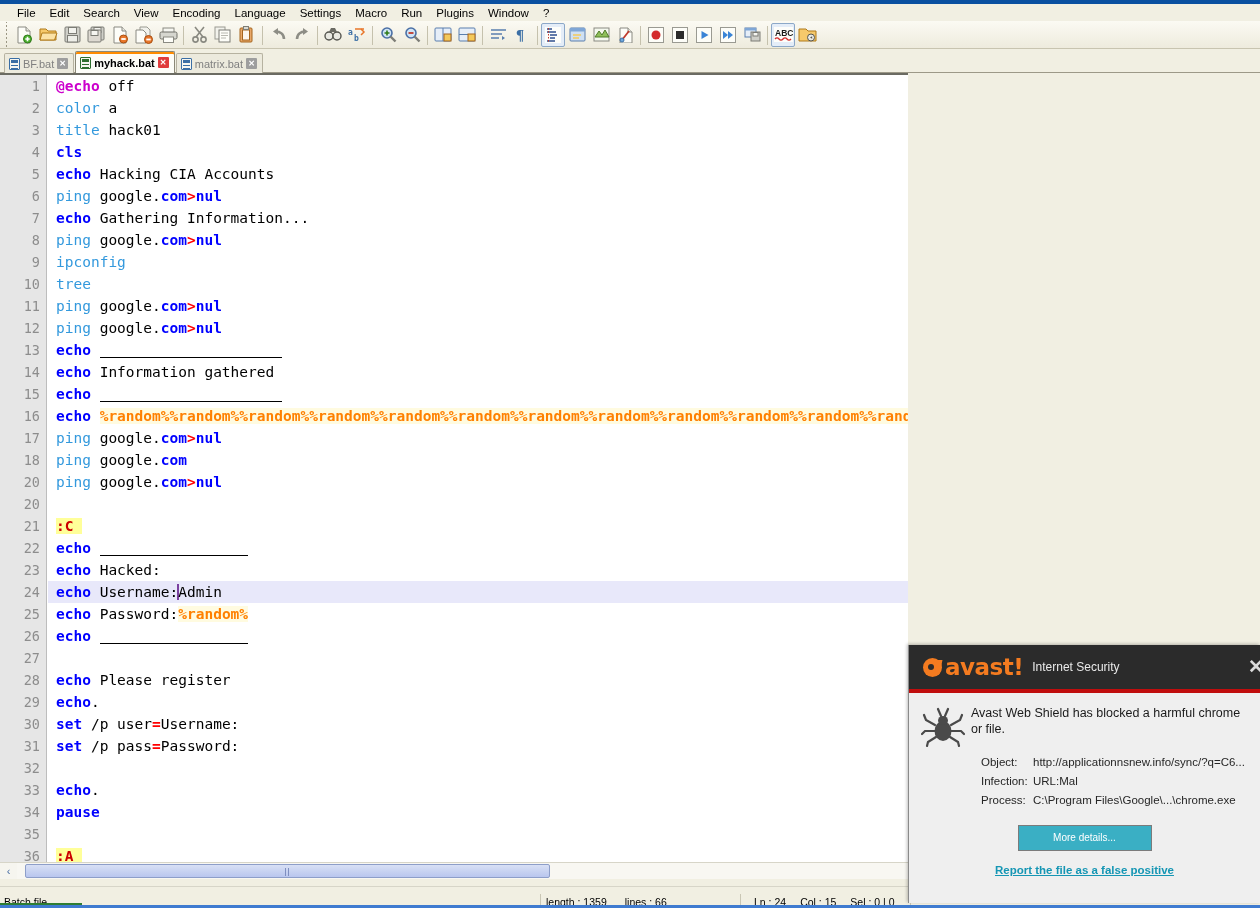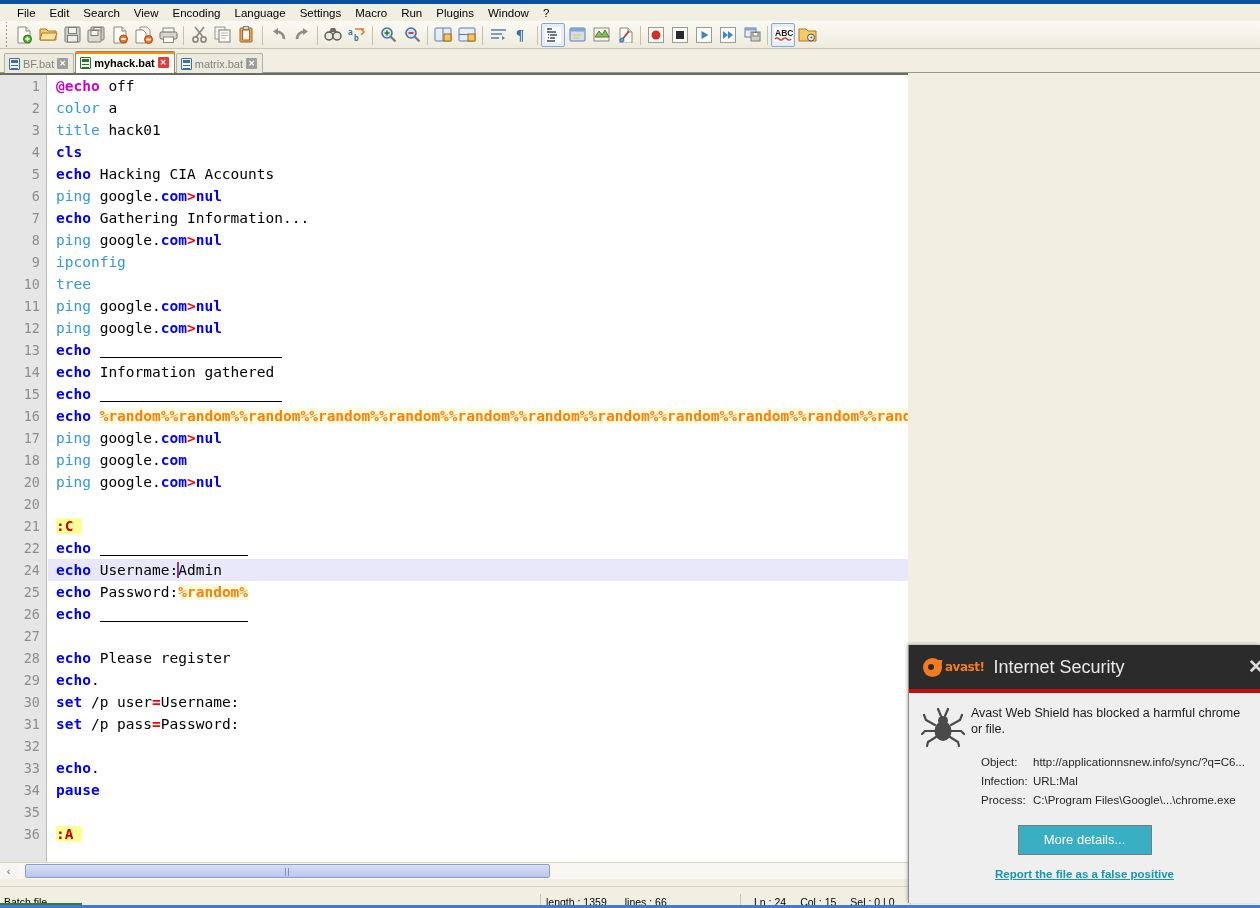--- a/index.html
+++ b/index.html
@@ -215,26 +215,26 @@
   }
   #av-ball:before {
     content:""; position:absolute; left:5px; top:6px; width:6px; height:6px;
     border-radius:50%; background:#2b2b2b;
   }
   #av-ball:after {
     content:""; position:absolute; left:13px; top:2px; width:5px; height:14px;
     background:#f47b20; transform:skewX(-12deg);
   }
   #av-word {
-    color:#f47b20; font-size:12px; font-weight:bold;
+    color:#f47b20; font-size:23px; font-weight:bold;
     letter-spacing:-0.5px; line-height:19px;
     font-family:"DejaVu Sans", sans-serif;
   }
   #av-prod {
-    color:#e9e9e9; font-size:18px; margin-left:9px;
+    color:#e9e9e9; font-size:12px; margin-left:9px;
     font-family:"Liberation Sans", sans-serif;
   }
   #av-close {
     position:absolute; right:-4px; top:12px;
     color:#dcdcdc; font-size:19px; font-weight:bold; line-height:19px;
     font-family:"Liberation Sans", sans-serif;
   }
   #av-redline { height:4px; background:#c00d0d; }
   #av-body { padding:12px 0 0 0; position:relative; }
   #av-bugicon {
@@ -249,21 +249,21 @@
     font-size:11.5px; color:#262626;
   }
   #av-rows .row { display:flex; margin-bottom:5px; line-height:14px; }
   #av-rows .row .lab { width:52px; flex:none; }
   #av-rows .row .val { white-space:nowrap; overflow:hidden; }
   #av-btnwrap { text-align:center; margin-top:18px; }
   #av-more {
     display:inline-block; min-width:134px;
     background:#3aafc4; color:#ffffff;
     border:1px solid #7b7b7b;
-    font-size:13px; padding:6px 14px 7px;
+    font-size:10px; padding:6px 14px 7px;
     text-align:center;
   }
   #av-link {
     text-align:center; margin-top:13px;
     font-size:11.5px; font-weight:bold;
     color:#1596b4; text-decoration:underline;
   }
 </style>
 </head>
 <body>
@@ -549,20 +549,21 @@
       <div class="ln"><span class="num">13</span><span class="txt"><span class="k">echo</span><span class="pl"> </span><span class="ul" style="width: 182.7px;"></span></span></div>
       <div class="ln"><span class="num">14</span><span class="txt"><span class="k">echo</span><span class="pl"> Information gathered</span></span></div>
       <div class="ln"><span class="num">15</span><span class="txt"><span class="k">echo</span><span class="pl"> </span><span class="ul" style="width: 182.7px;"></span></span></div>
       <div class="ln"><span class="num">16</span><span class="txt"><span class="k">echo</span><span class="pl"> </span><span class="var">%random%%random%%random%%random%%random%%random%%random%%random%%random%%random%%random%%random%%random%%ra</span></span></div>
       <div class="ln"><span class="num">17</span><span class="txt"><span class="k2">ping</span><span class="pl"> google.</span><span class="com">com</span><span class="op">&gt;</span><span class="com">nul</span></span></div>
       <div class="ln"><span class="num">18</span><span class="txt"><span class="k2">ping</span><span class="pl"> google.</span><span class="com">com</span></span></div>
       <div class="ln"><span class="num">20</span><span class="txt"><span class="k2">ping</span><span class="pl"> google.</span><span class="com">com</span><span class="op">&gt;</span><span class="com">nul</span></span></div>
       <div class="ln"><span class="num">20</span><span class="txt"></span></div>
       <div class="ln"><span class="num">21</span><span class="txt"><span class="lbl">:C </span></span></div>
       <div class="ln"><span class="num">22</span><span class="txt"><span class="k">echo</span><span class="pl"> </span><span class="ul" style="width: 147.9px;"></span></span></div>
+      <div class="ln"><span class="num">23</span><span class="txt"><span class="k">echo</span><span class="pl"> Hacked:</span></span></div>
       <div class="ln cur"><span class="num">24</span><span class="txt"><span class="k">echo</span><span class="pl"> Username:</span><span class="caret"></span><span class="pl">Admin</span></span></div>
       <div class="ln"><span class="num">25</span><span class="txt"><span class="k">echo</span><span class="pl"> Password:</span><span class="var">%random%</span></span></div>
       <div class="ln"><span class="num">26</span><span class="txt"><span class="k">echo</span><span class="pl"> </span><span class="ul" style="width: 147.9px;"></span></span></div>
       <div class="ln"><span class="num">27</span><span class="txt"></span></div>
       <div class="ln"><span class="num">28</span><span class="txt"><span class="k">echo</span><span class="pl"> Please register</span></span></div>
       <div class="ln"><span class="num">29</span><span class="txt"><span class="k">echo</span><span class="pl">.</span></span></div>
       <div class="ln"><span class="num">30</span><span class="txt"><span class="k">set</span><span class="pl"> /p user</span><span class="op">=</span><span class="pl">Username:</span></span></div>
       <div class="ln"><span class="num">31</span><span class="txt"><span class="k">set</span><span class="pl"> /p pass</span><span class="op">=</span><span class="pl">Password:</span></span></div>
       <div class="ln"><span class="num">32</span></div>
       <div class="ln"><span class="num">33</span><span class="txt"><span class="k">echo</span><span class="pl">.</span></span></div>

